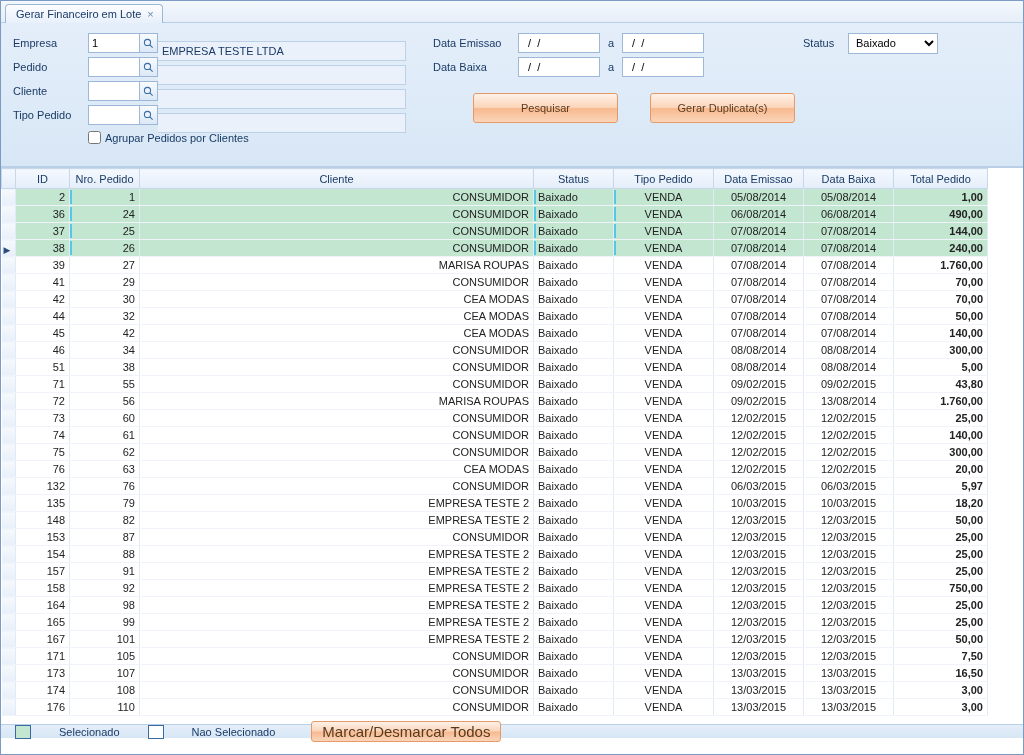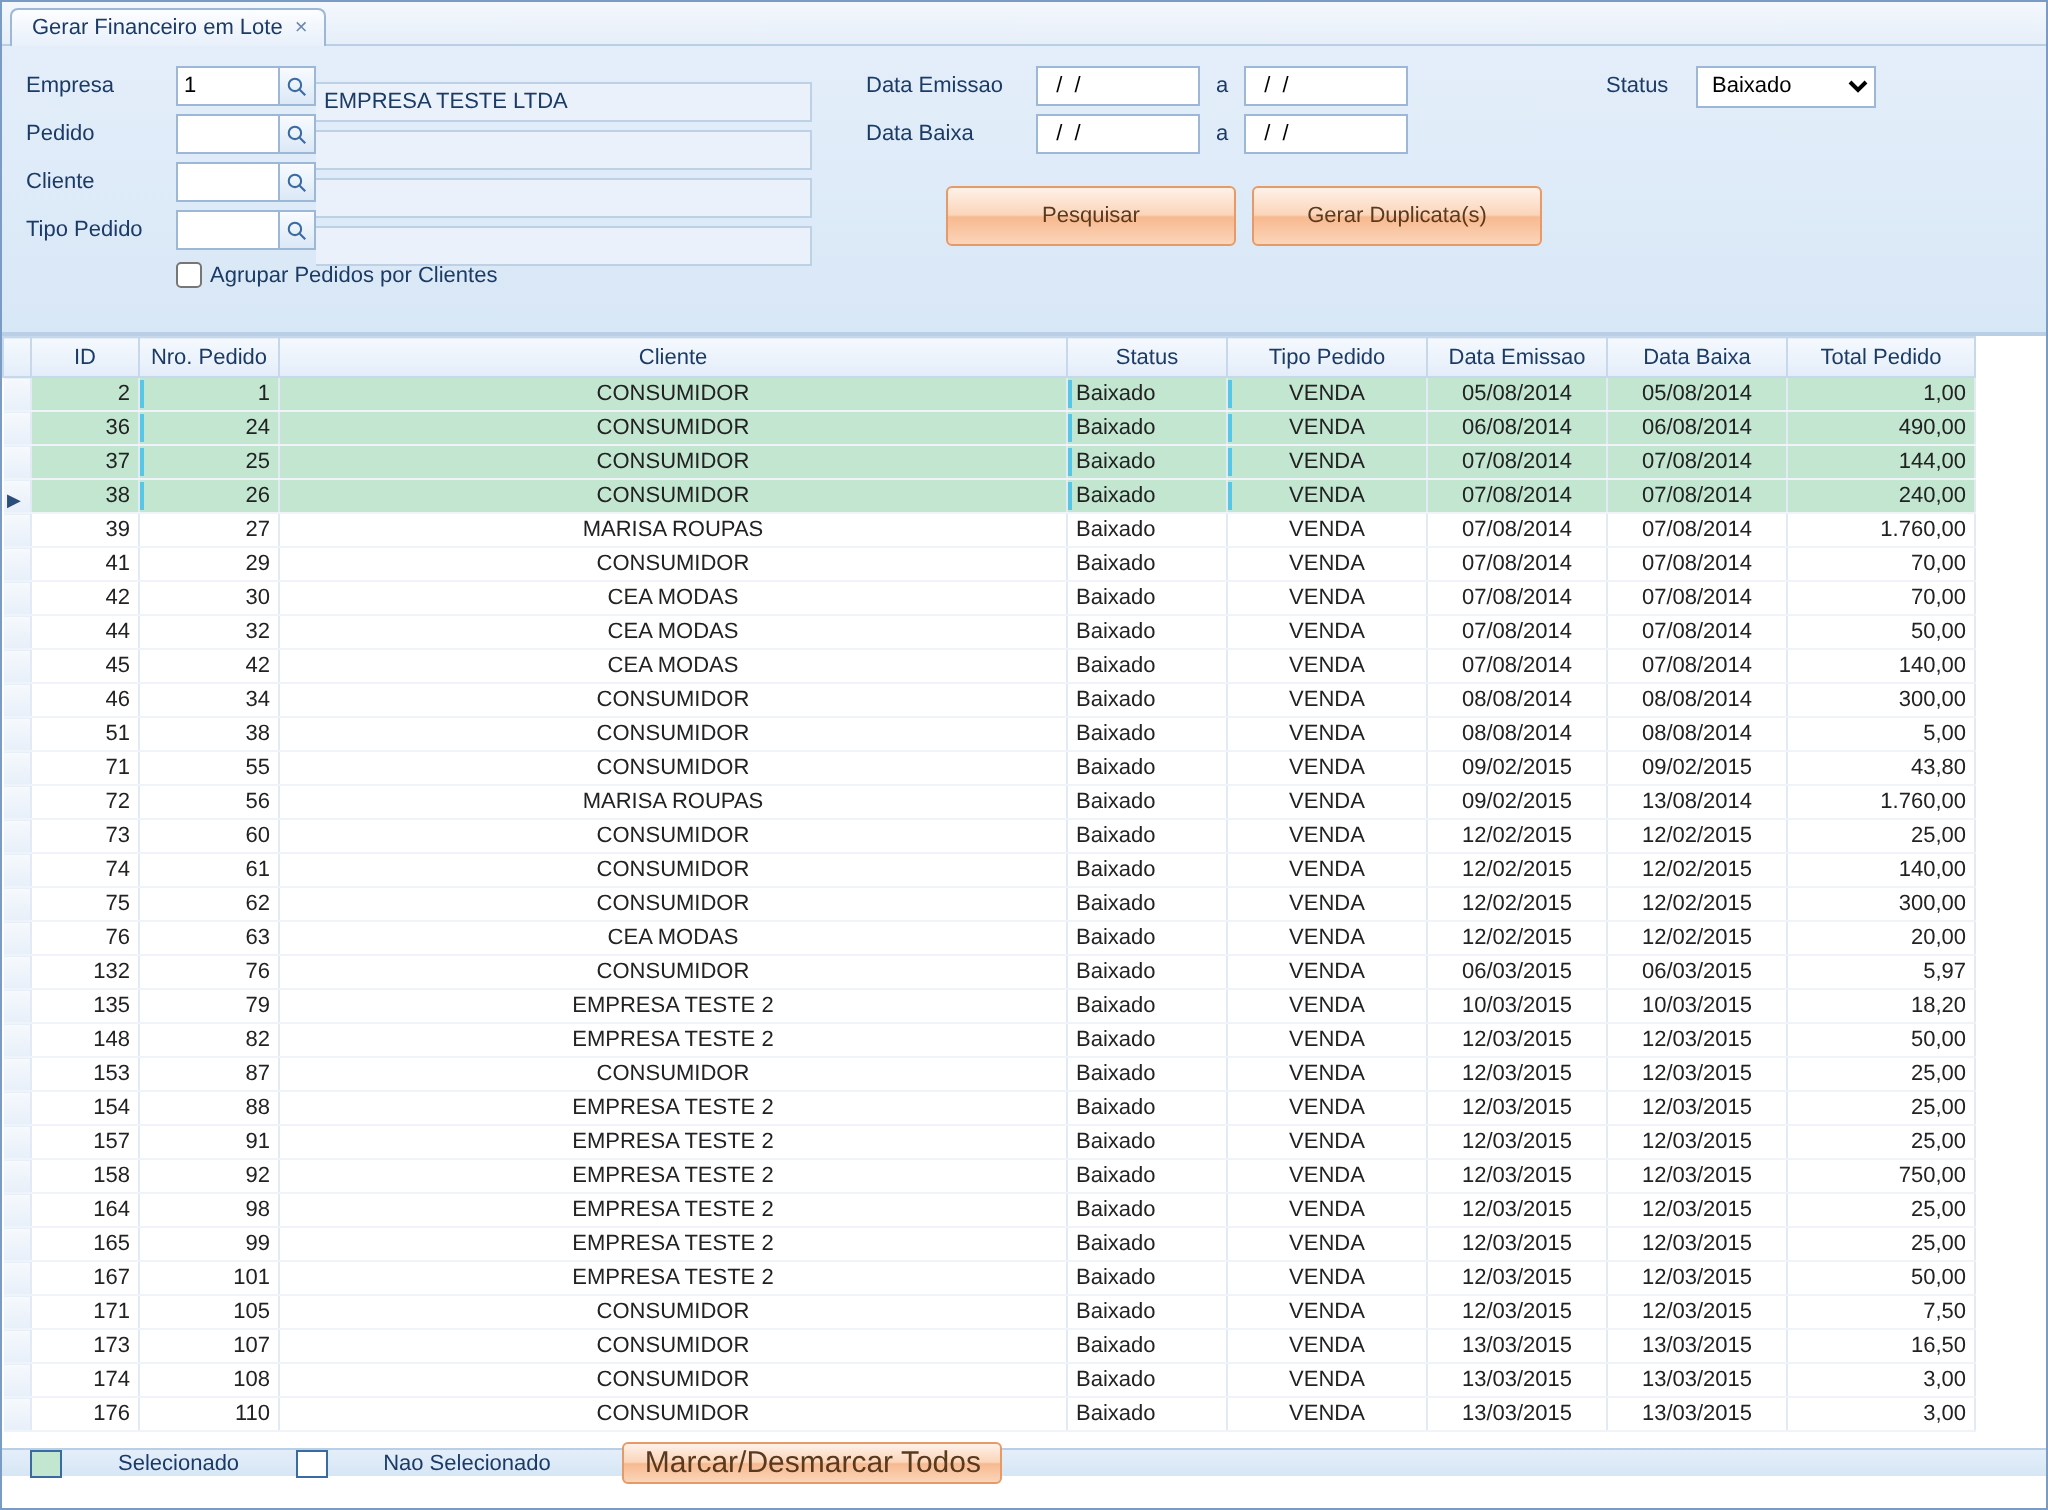--- a/index.html
+++ b/index.html
@@ -107,21 +107,21 @@
     width: 145px;
     height: 30px;
     border: 1px solid #e69a67;
     border-radius: 3px;
     background: linear-gradient(#fef1e8, #fbd5ba 48%, #f7b98f 52%, #fbd5ba);
     color: #5a3a1e;
     font-family: inherit;
     font-size: 11px;
     cursor: pointer;
   }
-  .btn-row { display: flex; gap: 8px; margin-top: 4px; margin-left: 40px;}
+  .btn-row { display: flex; gap: 32px; margin-top: 4px; margin-left: 40px;}
 
   
   .grid-wrap {
     height: calc(755px - 22px - 144px - 30px - 2px);
     overflow-y: scroll;
     overflow-x: hidden;
     border-top: 1px solid #b8cfe5;
   }
   table.grid {
     border-collapse: collapse;
@@ -149,26 +149,26 @@
     height: 16px;
     line-height: 16px;
     color: #222;
     white-space: nowrap;
     overflow: hidden;
     text-overflow: clip;
   }
   .c-ind { width: 14px; }
   .c-id { width: 54px; text-align: right; }
   .c-nro { width: 70px; text-align: right; }
-  .c-cli { width: 394px; text-align: center; }
+  .c-cli { width: 394px; text-align: right; }
   .c-status { width: 80px; text-align: left; }
   .c-tipo { width: 100px; text-align: center; }
   .c-demi { width: 90px; text-align: center; }
   .c-dbai { width: 90px; text-align: center; }
-  .c-tot { width: 94px; text-align: right; }
+  .c-tot { width: 94px; text-align: right; font-weight: bold; }
 
   td.gutter {
     background: linear-gradient(#f6f9fd,#e7eff9);
     border-right: 1px solid #c7d8eb;
     width: 14px;
     position: relative;
   }
   td.gutter.current::before {
     content: "▶";
     font-size: 9px;

